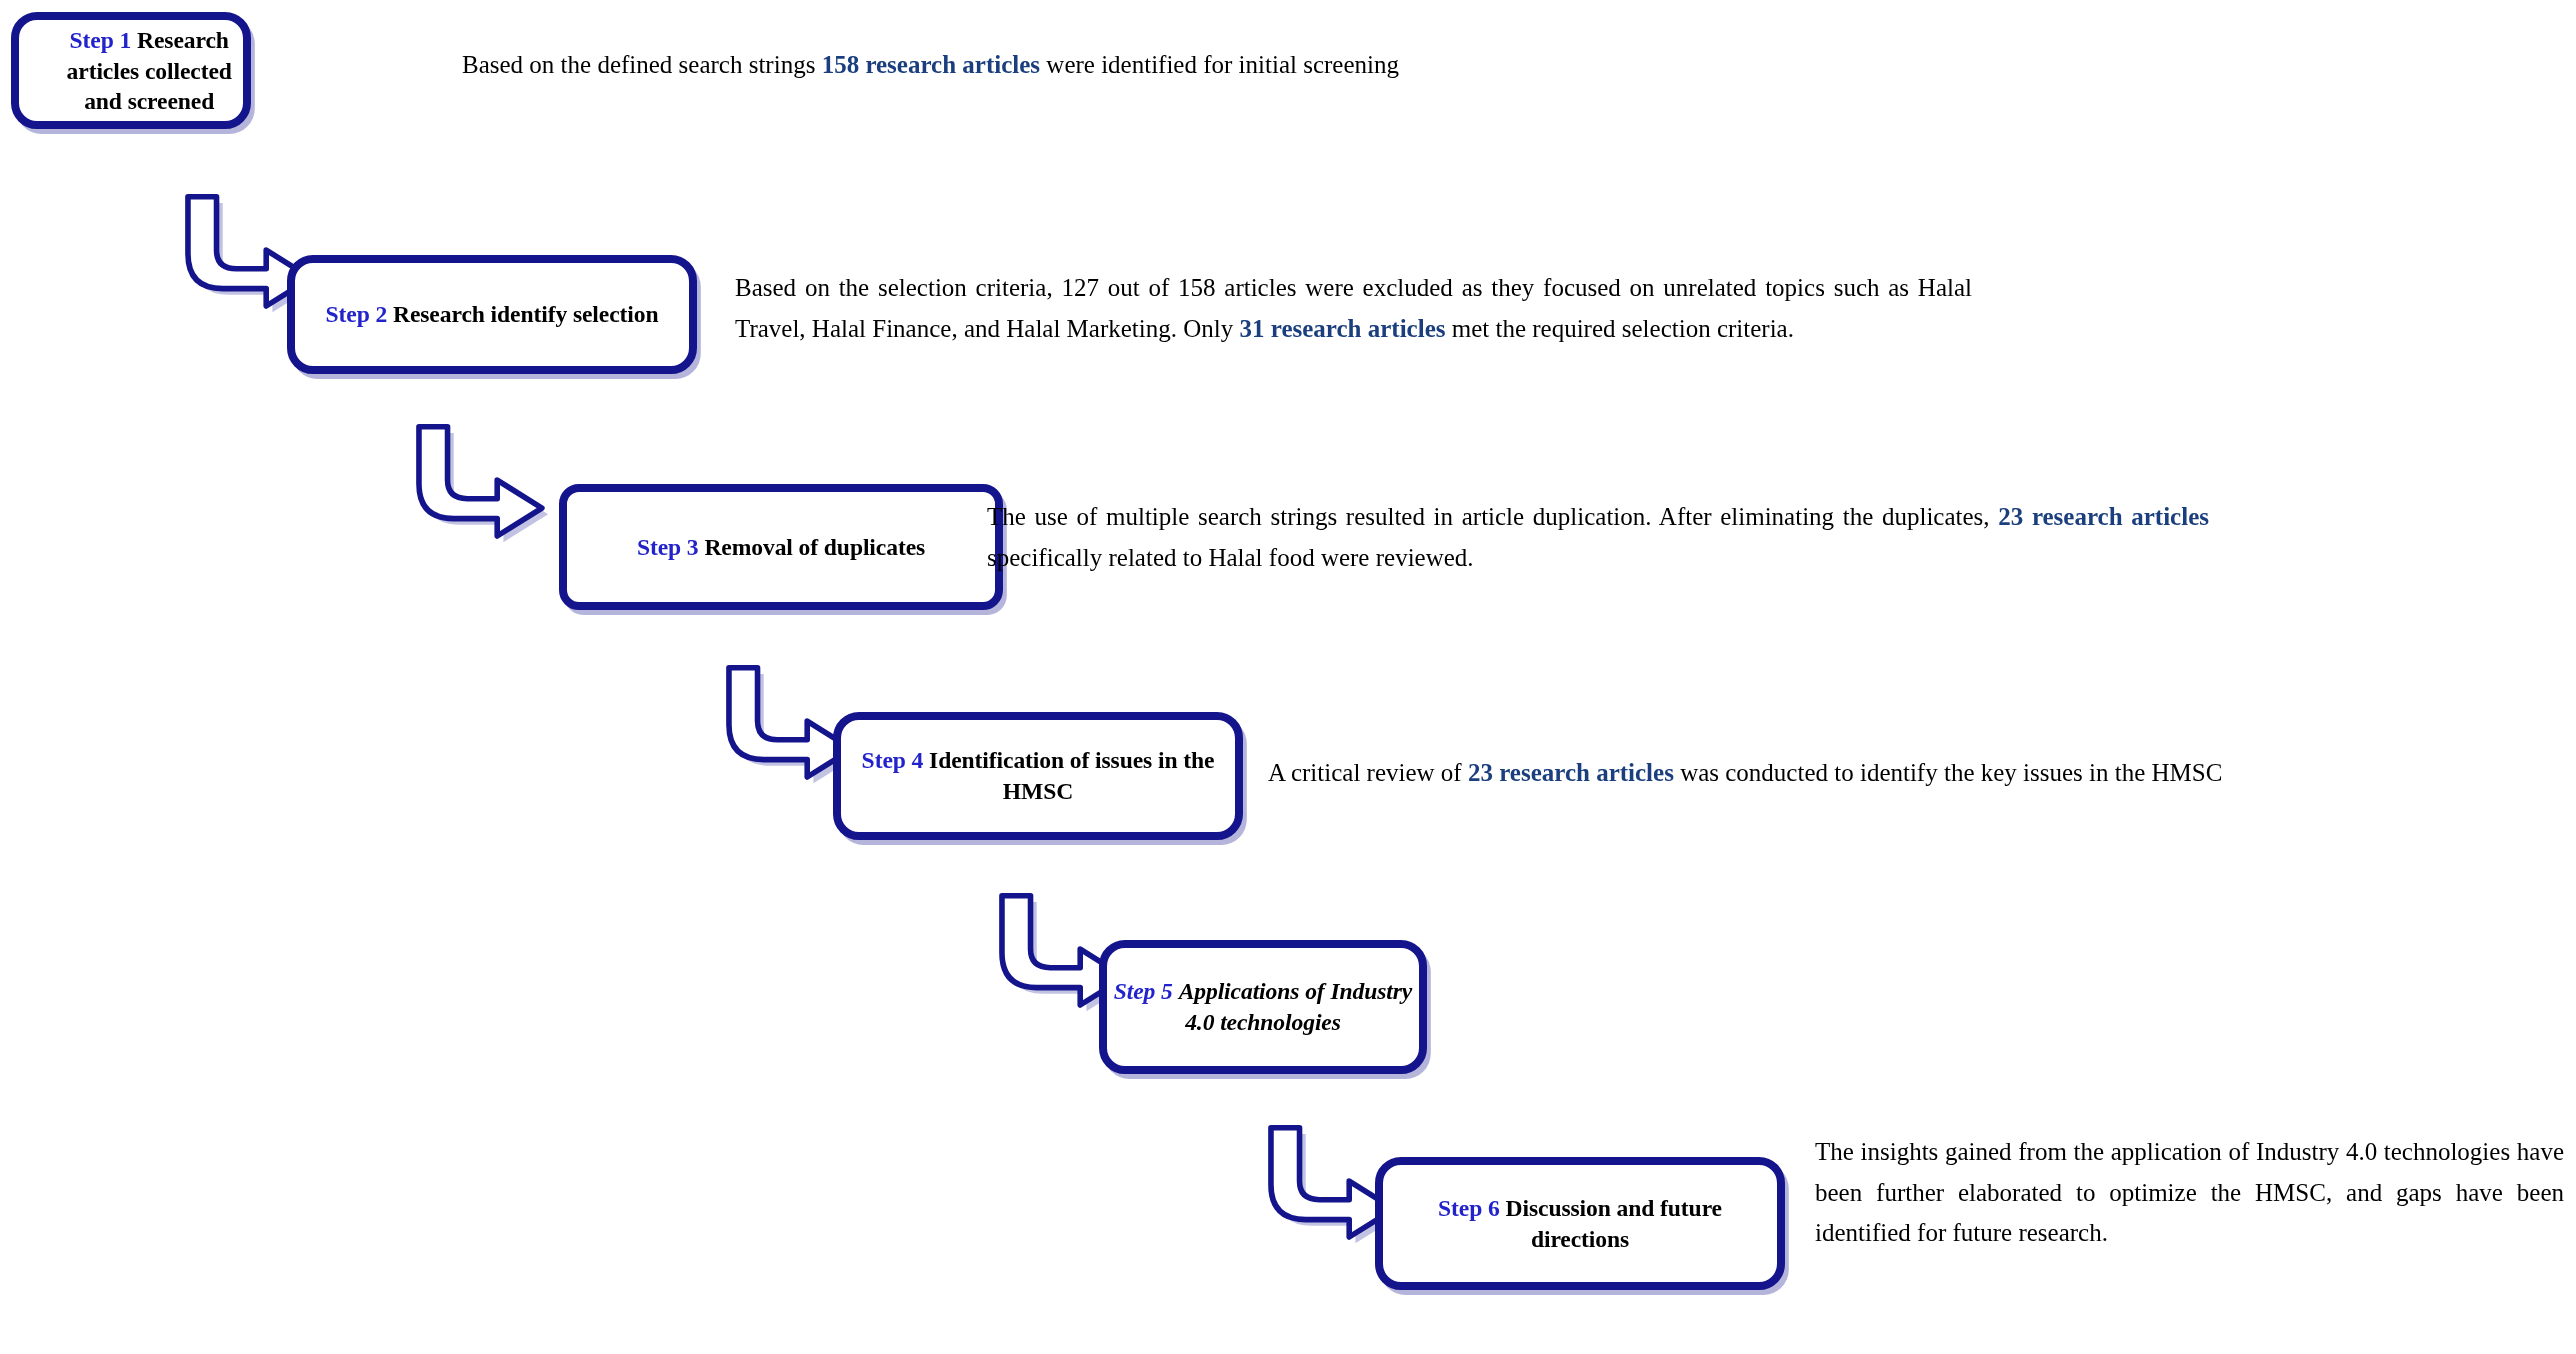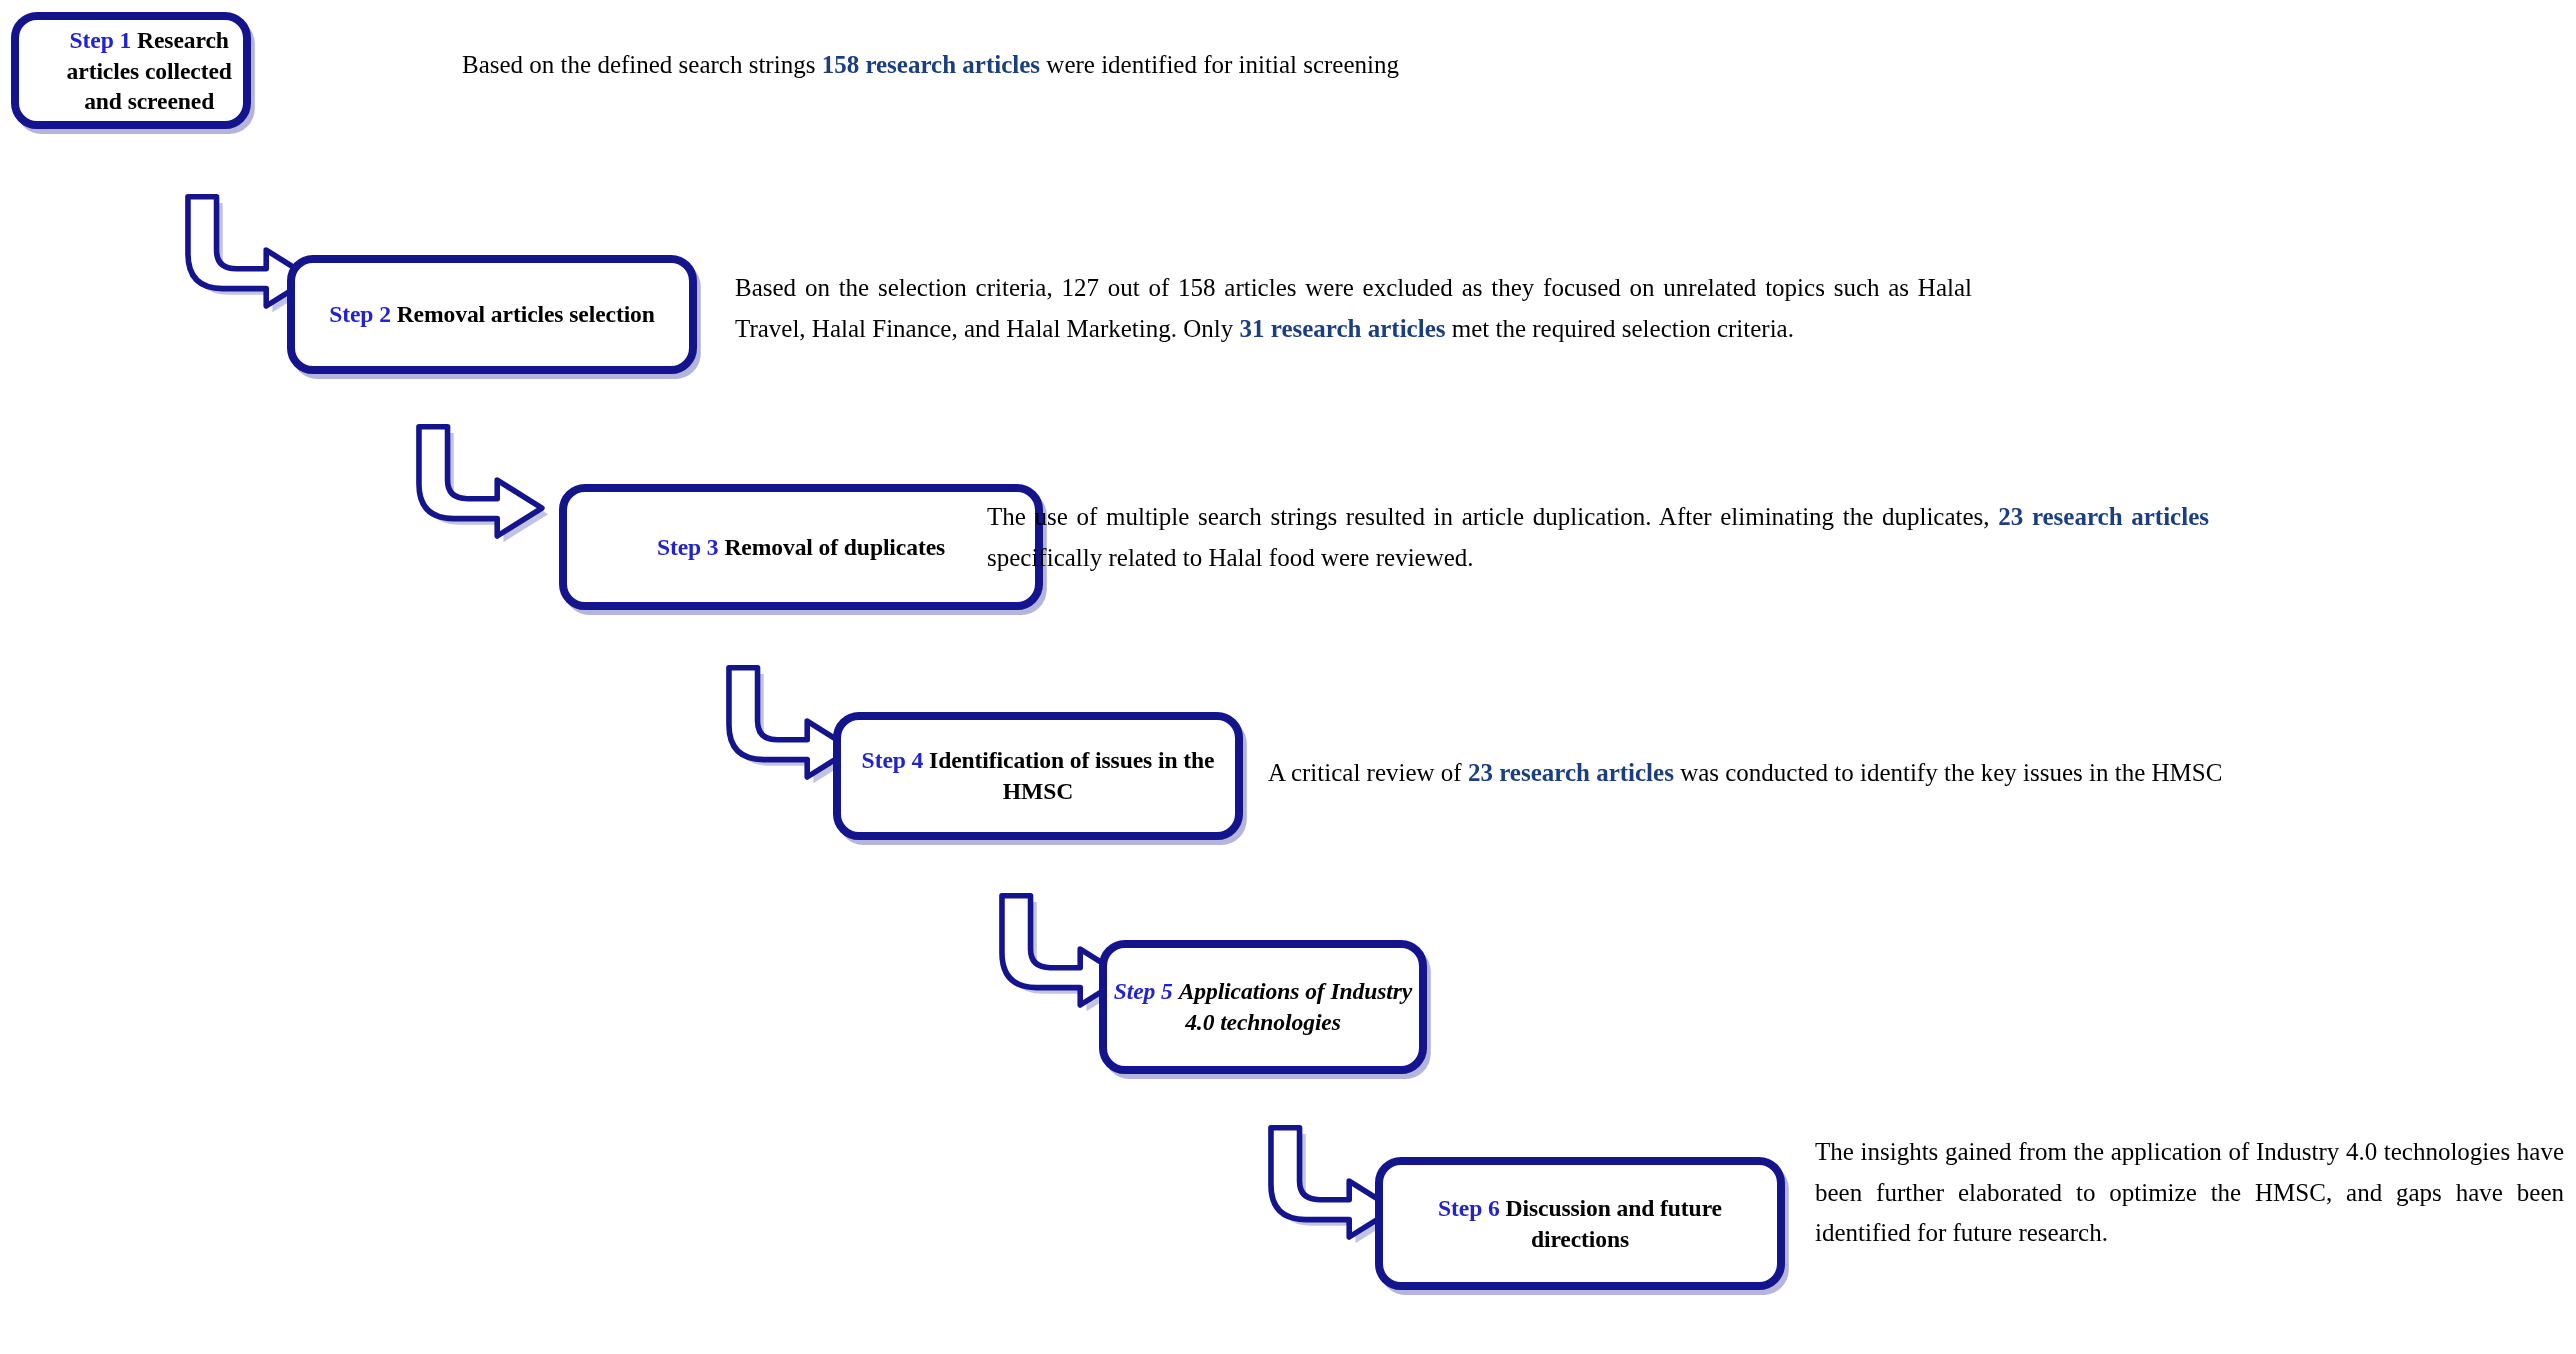--- a/index.html
+++ b/index.html
@@ -101,36 +101,36 @@
 
   <div class="arrow-wrap" style="left:179px; top:188px; width:162px; height:118px;">
     <svg width="162" height="118" viewBox="0 0 260 190">
       <path class="arrow-shadow" d="M 14 14 L 60 14 L 60 100 Q 60 130 92 130 L 140 130 L 140 100 L 212 145 L 140 190 L 140 162 L 70 162 Q 14 162 14 106 Z" transform="translate(10,10)"></path>
       <path class="arrow-shape" d="M 14 14 L 60 14 L 60 100 Q 60 130 92 130 L 140 130 L 140 100 L 212 145 L 140 190 L 140 162 L 70 162 Q 14 162 14 106 Z"></path>
     </svg>
   </div>
 
   <div class="step-box" style="left:287px; top:255px; width:410px; height:119px; font-size:23.6px;">
     <span class="box-text">
-      <span class="step-label">Step 2</span><span>&nbsp;</span><span class="step-title">Removal articles selection</span>
+      <span class="step-label">Step 2</span><span>&nbsp;</span><span class="step-title">Research identify selection</span>
     </span>
   </div>
 
   <div class="desc" style="left:735px; top:268px; width:1237px; font-size:25px;">
     <span>Based on the selection criteria, 127 out of 158 articles were excluded as they focused on unrelated topics such as Halal Travel, Halal Finance, and Halal Marketing. Only </span><span class="hl">31 research articles</span><span> met the required selection criteria.</span>
   </div>
 
   <div class="arrow-wrap" style="left:410px; top:418px; width:162px; height:118px;">
     <svg width="162" height="118" viewBox="0 0 260 190">
       <path class="arrow-shadow" d="M 14 14 L 60 14 L 60 100 Q 60 130 92 130 L 140 130 L 140 100 L 212 145 L 140 190 L 140 162 L 70 162 Q 14 162 14 106 Z" transform="translate(10,10)"></path>
       <path class="arrow-shape" d="M 14 14 L 60 14 L 60 100 Q 60 130 92 130 L 140 130 L 140 100 L 212 145 L 140 190 L 140 162 L 70 162 Q 14 162 14 106 Z"></path>
     </svg>
   </div>
 
-  <div class="step-box" style="left:559px; top:484px; width:484px; height:126px; font-size:23.6px;">
+  <div class="step-box" style="left:559px; top:484px; width:444px; height:126px; font-size:23.6px;border-radius:20px;">
     <span class="box-text">
       <span class="step-label">Step 3</span><span>&nbsp;</span><span class="step-title">Removal of duplicates</span>
     </span>
   </div>
 
   <div class="desc" style="left:987px; top:497px; width:1222px; font-size:25px;">
     <span>The use of multiple search strings resulted in article duplication. After eliminating the duplicates, </span><span class="hl">23 research articles</span><span> specifically related to Halal food were reviewed.</span>
   </div>
 
   <div class="arrow-wrap" style="left:720px; top:659px; width:162px; height:118px;">

